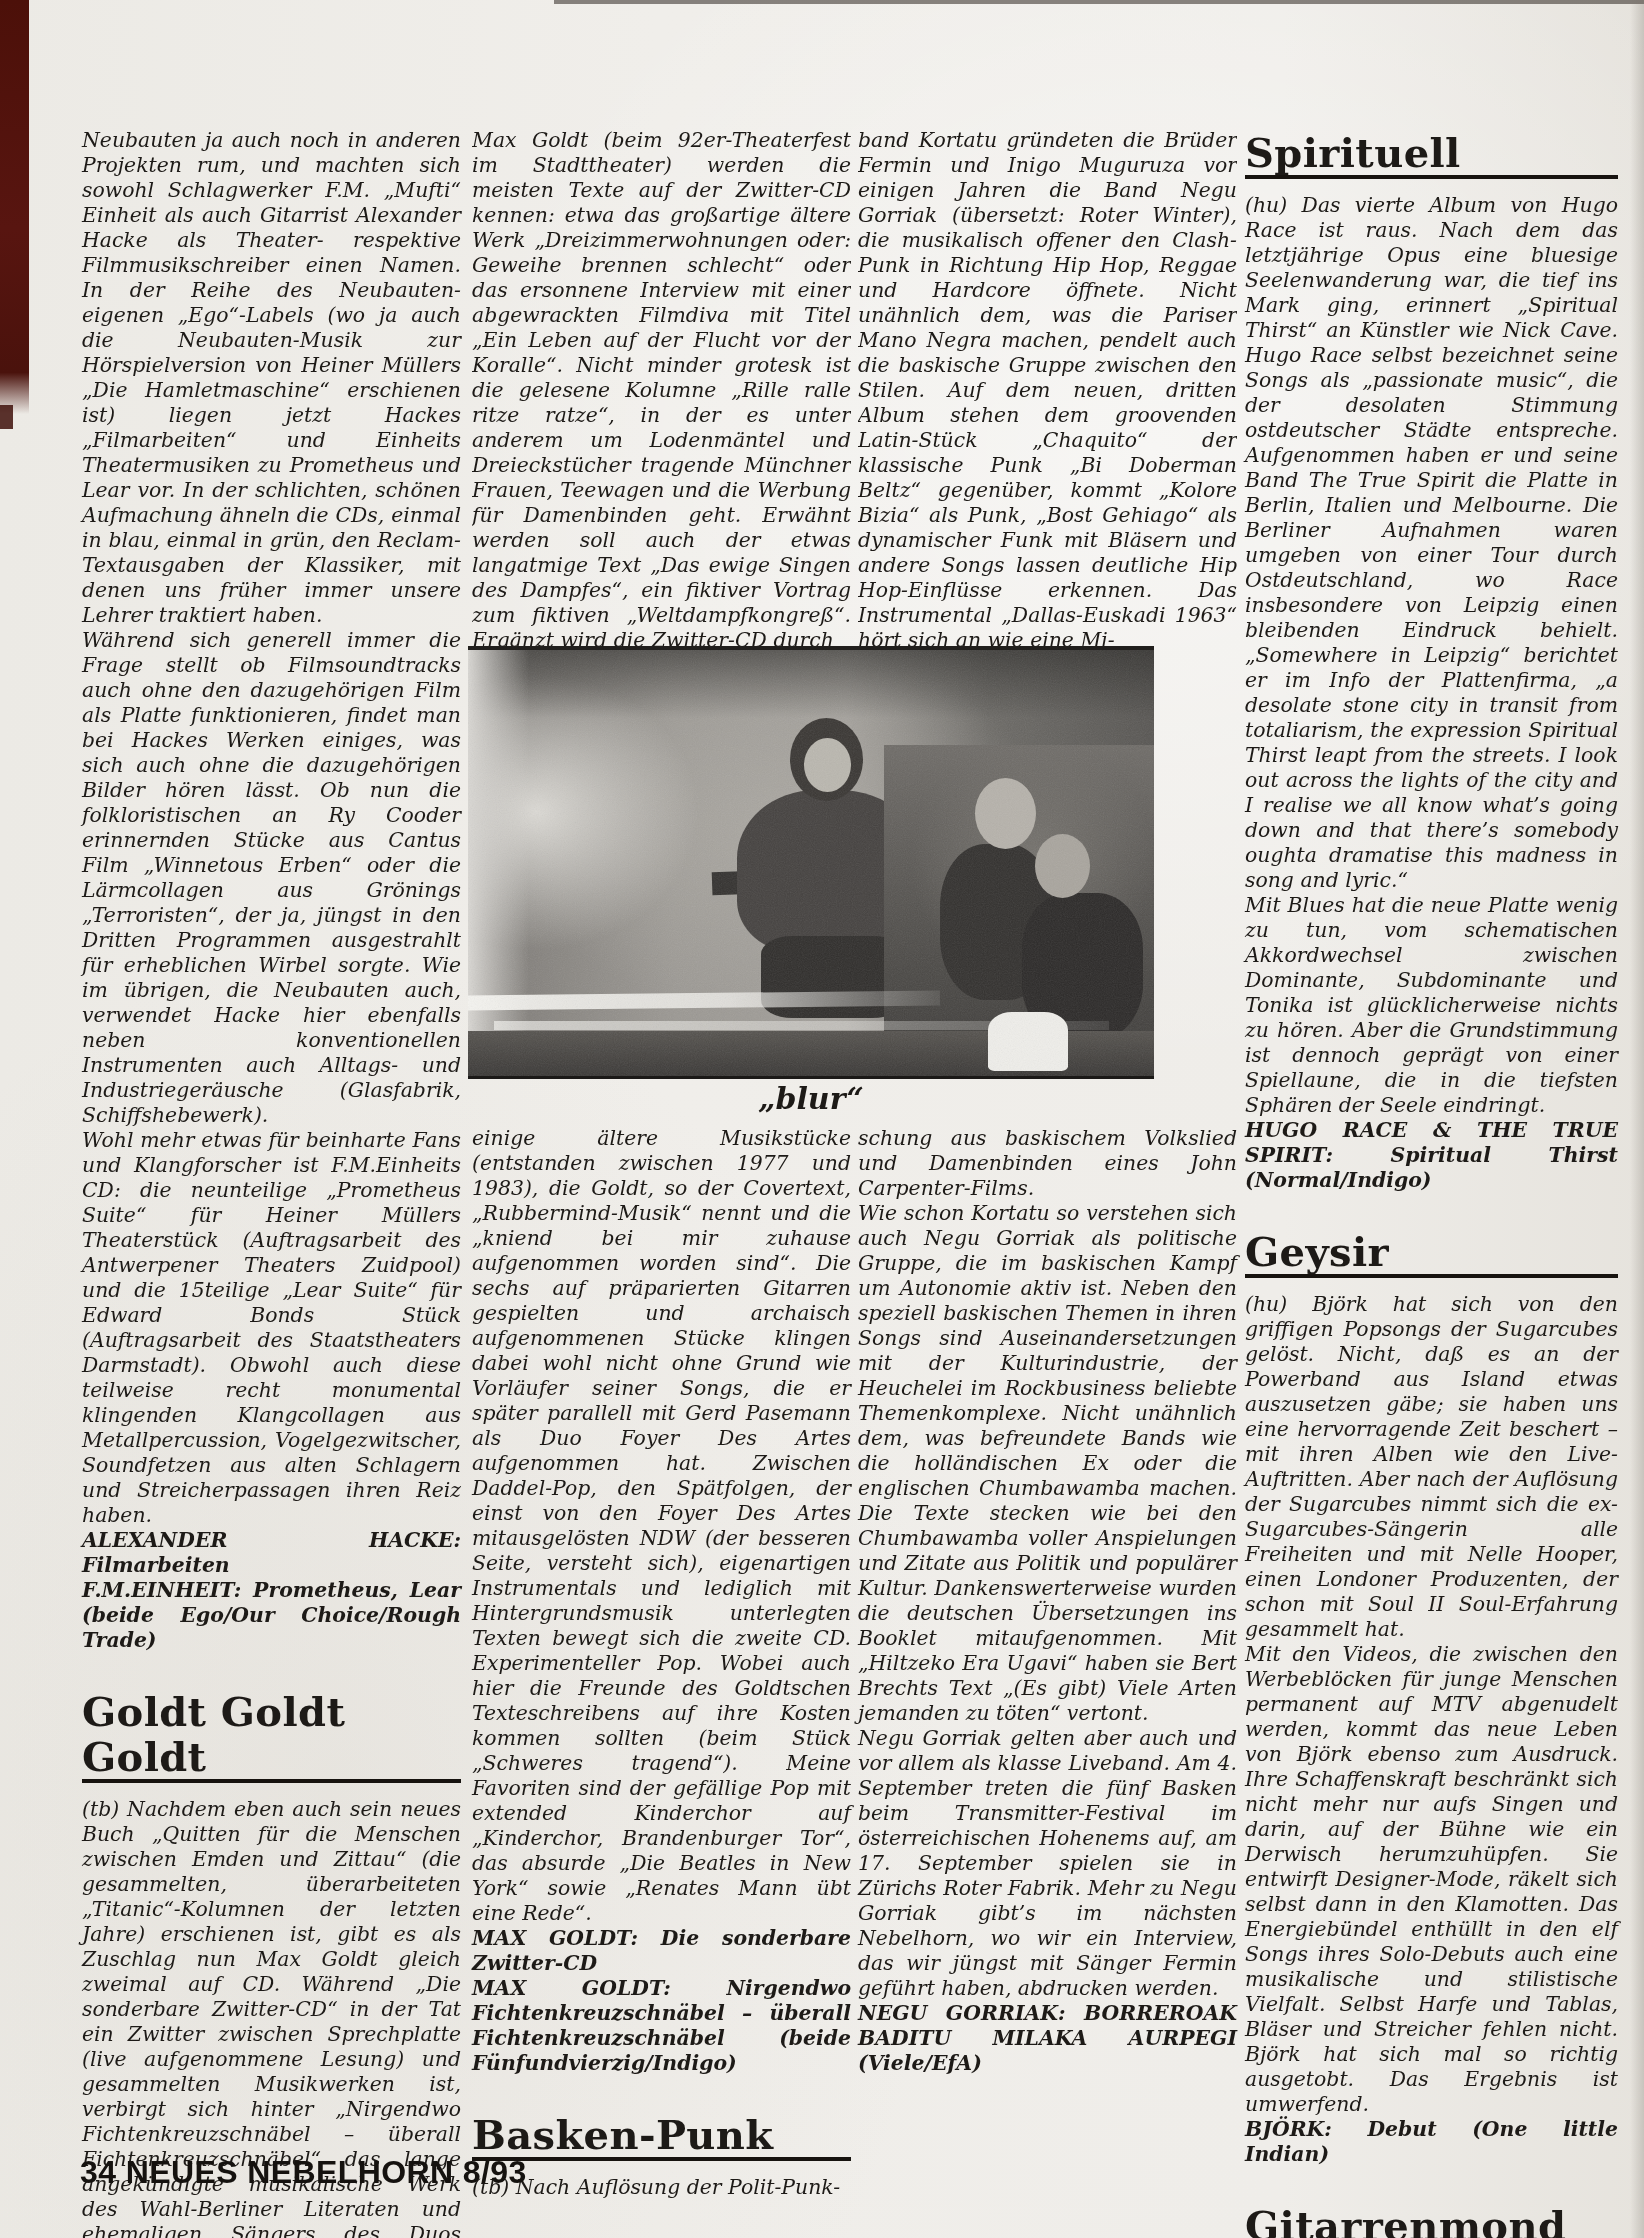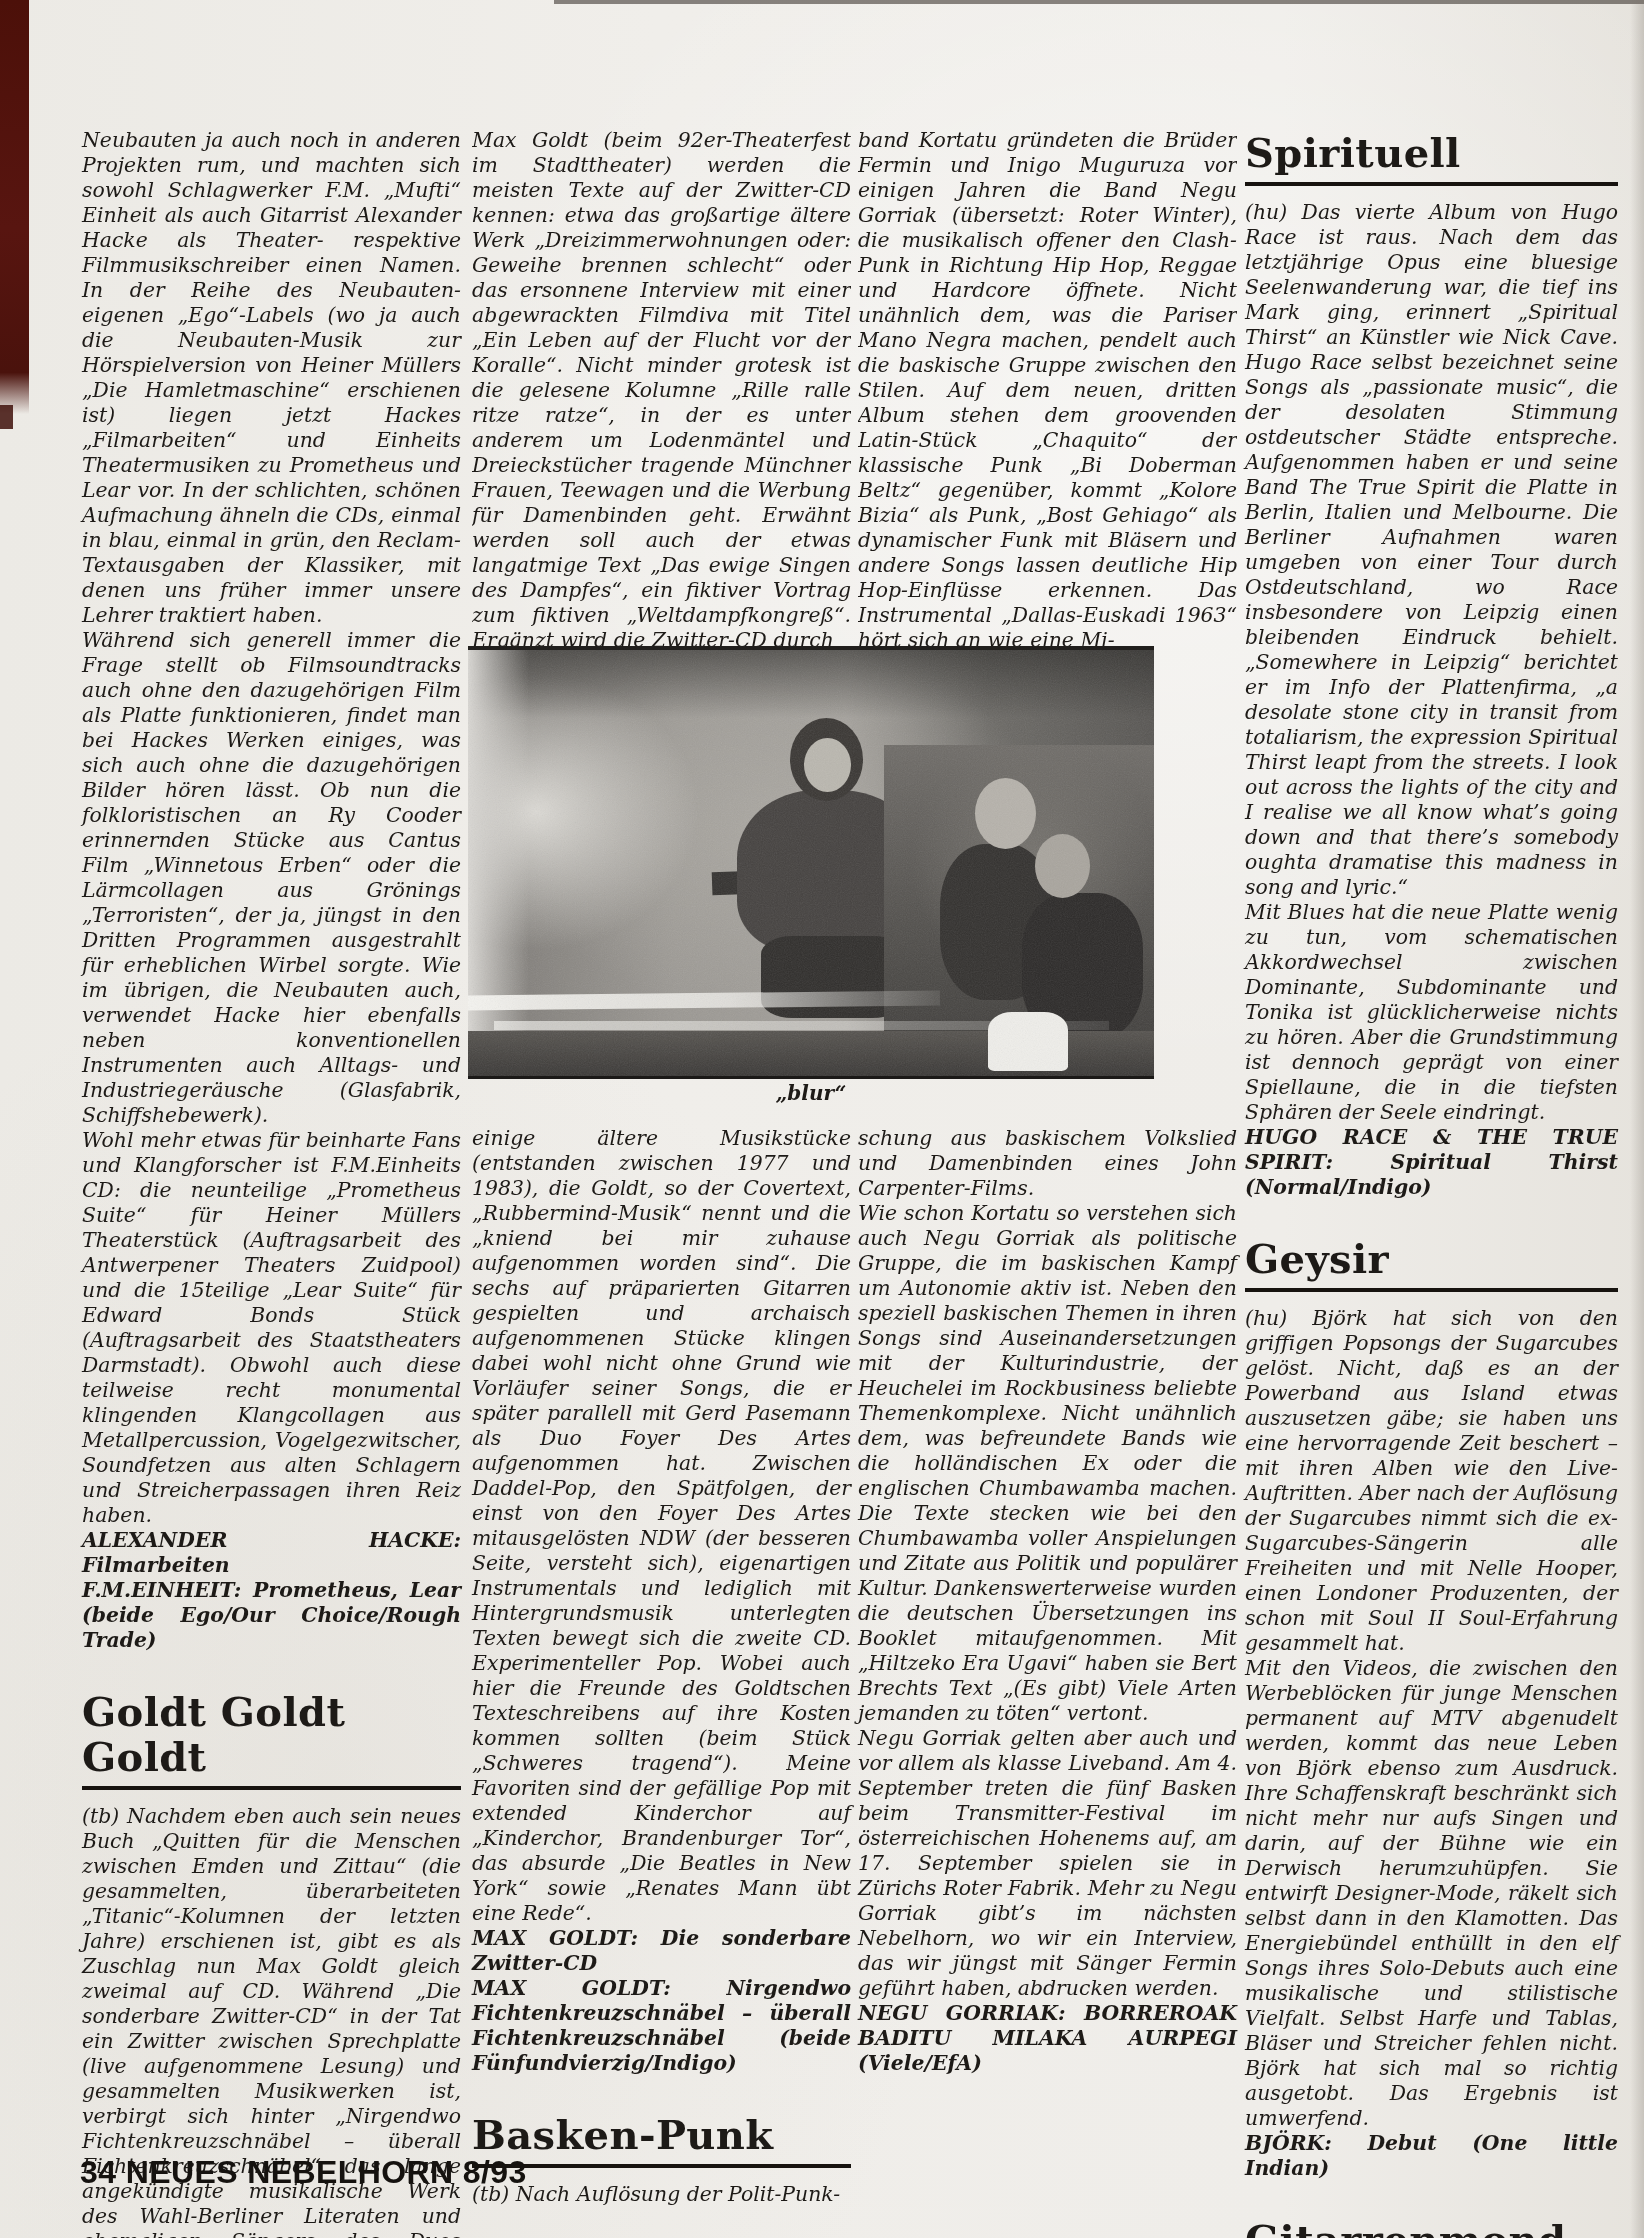--- a/index.html
+++ b/index.html
@@ -22,21 +22,21 @@
   .right-shade{position:absolute;right:0;top:0;width:14px;height:100%;
     background:linear-gradient(90deg,rgba(120,113,104,0),rgba(120,113,104,.28));}
 
   .col{position:absolute;top:128px;font-size:20.4px;line-height:25px;text-align:justify;}
   .col p{margin:0;font-style:italic;}
   .col p + p{margin-top:0px;}
   .clip{overflow:hidden;}
   .credit{font-weight:bold;font-style:italic;}
   .headline{
     font-weight:bold;font-size:40px;line-height:45px;letter-spacing:0.4px;
-    text-align:left;border-bottom:4.3px solid #17130f;padding-bottom:7px;margin:0 0 14px 0;
+    text-align:left;border-bottom:4.3px solid #17130f;margin:0 0 14px 0;
   }
   .mt{margin-top:36px;}
   .spacer{height:476px;}
 
   #col1{left:82px;width:379px;}
   #col2{left:472px;width:379px;}
   #col3{left:858px;width:379px;}
   #col4{left:1245px;top:130px;width:373px;}
 
   .photo{
@@ -66,21 +66,21 @@
   .ph-streak1{left:0;top:343px;width:472px;height:14.7px;transform:rotate(-.6deg);
     background:linear-gradient(90deg,rgba(246,245,241,.95) 0%,rgba(246,245,241,.75) 55%,rgba(246,245,241,.1) 100%);}
   .ph-streak2{left:26px;top:371px;width:615px;height:8.7px;opacity:.8;
     background:linear-gradient(90deg,rgba(246,245,241,.85),rgba(246,245,241,.15));}
   .ph-table{left:0;bottom:0;width:100%;height:45px;background:linear-gradient(180deg,#56534f,#3a3836);}
   .ph-patch{left:520px;top:362px;width:80px;height:59px;border-radius:30% 30% 8% 8%;background:#efeeea;}
   .ph-grain{left:0;top:0;width:100%;height:100%;opacity:.5;}
 
   .caption{
     position:absolute;left:468px;top:1081px;width:686px;text-align:center;
-    font-weight:bold;font-style:italic;font-size:20px;
+    font-weight:bold;font-style:italic;font-size:30px;
   }
   .footer{
     position:absolute;left:80px;top:2154px;
     font-family:"Liberation Sans","DejaVu Sans",sans-serif;
     font-weight:bold;font-size:32px;letter-spacing:0.4px;color:#15120f;
   }
 </style>
 </head>
 <body>
 

